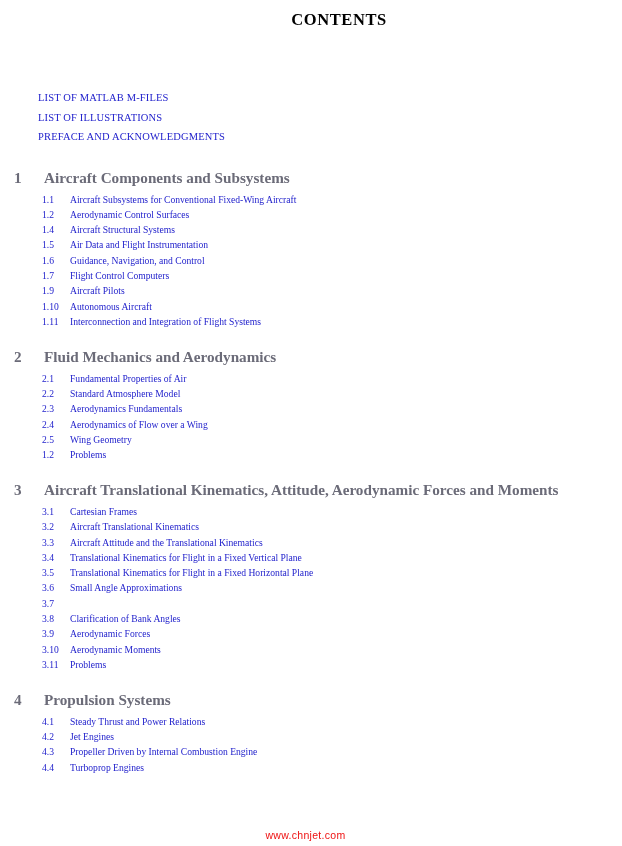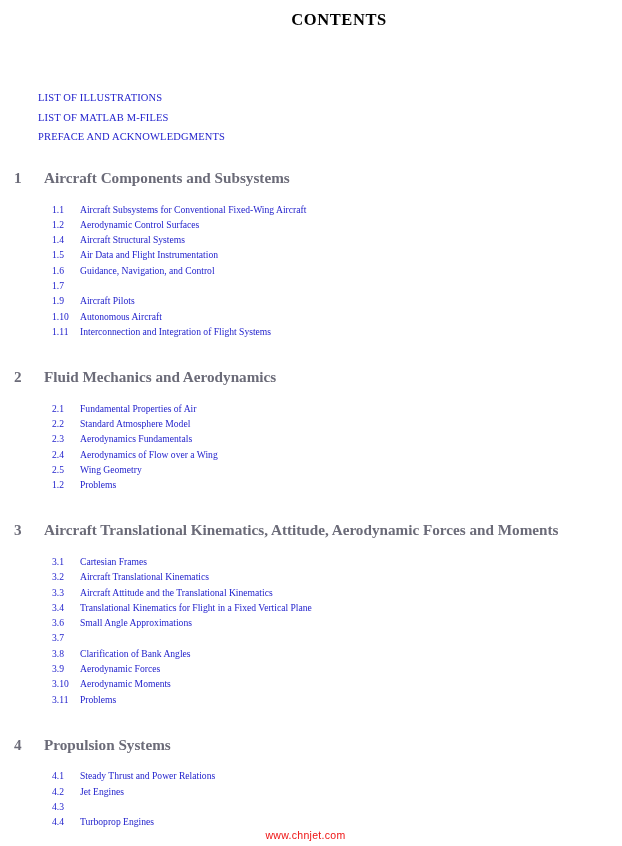--- a/index.html
+++ b/index.html
@@ -78,21 +78,21 @@
     flex: 0 0 auto;
     width: 30px;
     color: #6b6b78;
   }
   .chapter-title {
     flex: 1 1 auto;
     color: #6b6b78;
   }
 
   .section-list {
-    margin: 14px;
+    margin: 4px;
     padding: 0;
   }
   .section-row {
     display: flex;
     align-items: flex-start;
     color: #2222cc;
     font-size: 9.6px;
     line-height: 15.3px;
     padding-left: 38px;
   }
@@ -125,22 +125,22 @@
   }
 </style>
 </head>
 <body>
 
 <div class="page">
 
   <div class="contents-title">CONTENTS</div>
 
   <div class="frontmatter">
+      <div class="frontmatter-item">LIST OF MATLAB M-FILES</div>
       <div class="frontmatter-item">LIST OF ILLUSTRATIONS</div>
-      <div class="frontmatter-item">LIST OF MATLAB M-FILES</div>
       <div class="frontmatter-item">PREFACE AND ACKNOWLEDGMENTS</div>
     </div>
 
   <div class="toc">
       <div class="chapter">
         <div class="chapter-heading">
           <span class="chapter-number">1</span>
           <span class="chapter-title">Aircraft Components and Subsystems</span>
         </div>
         <div class="section-list">
@@ -159,20 +159,21 @@
           <div class="section-row">
             <span class="section-number">1.5</span>
             <span class="section-title">Air Data and Flight Instrumentation</span>
           </div>
           <div class="section-row">
             <span class="section-number">1.6</span>
             <span class="section-title">Guidance, Navigation, and Control</span>
           </div>
           <div class="section-row">
             <span class="section-number">1.7</span>
+            <span class="section-title">Flight Control Computers</span>
           </div>
           <div class="section-row">
             <span class="section-number">1.9</span>
             <span class="section-title">Aircraft Pilots</span>
           </div>
           <div class="section-row">
             <span class="section-number">1.10</span>
             <span class="section-title">Autonomous Aircraft</span>
           </div>
           <div class="section-row">
@@ -231,20 +232,24 @@
           </div>
           <div class="section-row">
             <span class="section-number">3.3</span>
             <span class="section-title">Aircraft Attitude and the Translational Kinematics</span>
           </div>
           <div class="section-row">
             <span class="section-number">3.4</span>
             <span class="section-title">Translational Kinematics for Flight in a Fixed Vertical Plane</span>
           </div>
           <div class="section-row">
+            <span class="section-number">3.5</span>
+            <span class="section-title">Translational Kinematics for Flight in a Fixed Horizontal Plane</span>
+          </div>
+          <div class="section-row">
             <span class="section-number">3.6</span>
             <span class="section-title">Small Angle Approximations</span>
           </div>
           <div class="section-row">
             <span class="section-number">3.7</span>
           </div>
           <div class="section-row">
             <span class="section-number">3.8</span>
             <span class="section-title">Clarification of Bank Angles</span>
           </div>
@@ -272,20 +277,21 @@
           <div class="section-row">
             <span class="section-number">4.1</span>
             <span class="section-title">Steady Thrust and Power Relations</span>
           </div>
           <div class="section-row">
             <span class="section-number">4.2</span>
             <span class="section-title">Jet Engines</span>
           </div>
           <div class="section-row">
             <span class="section-number">4.3</span>
+            <span class="section-title">Propeller Driven by Internal Combustion Engine</span>
           </div>
           <div class="section-row">
             <span class="section-number">4.4</span>
             <span class="section-title">Turboprop Engines</span>
           </div>
         </div>
       </div>
     </div>
 
   <div class="watermark">www.chnjet.com</div>

